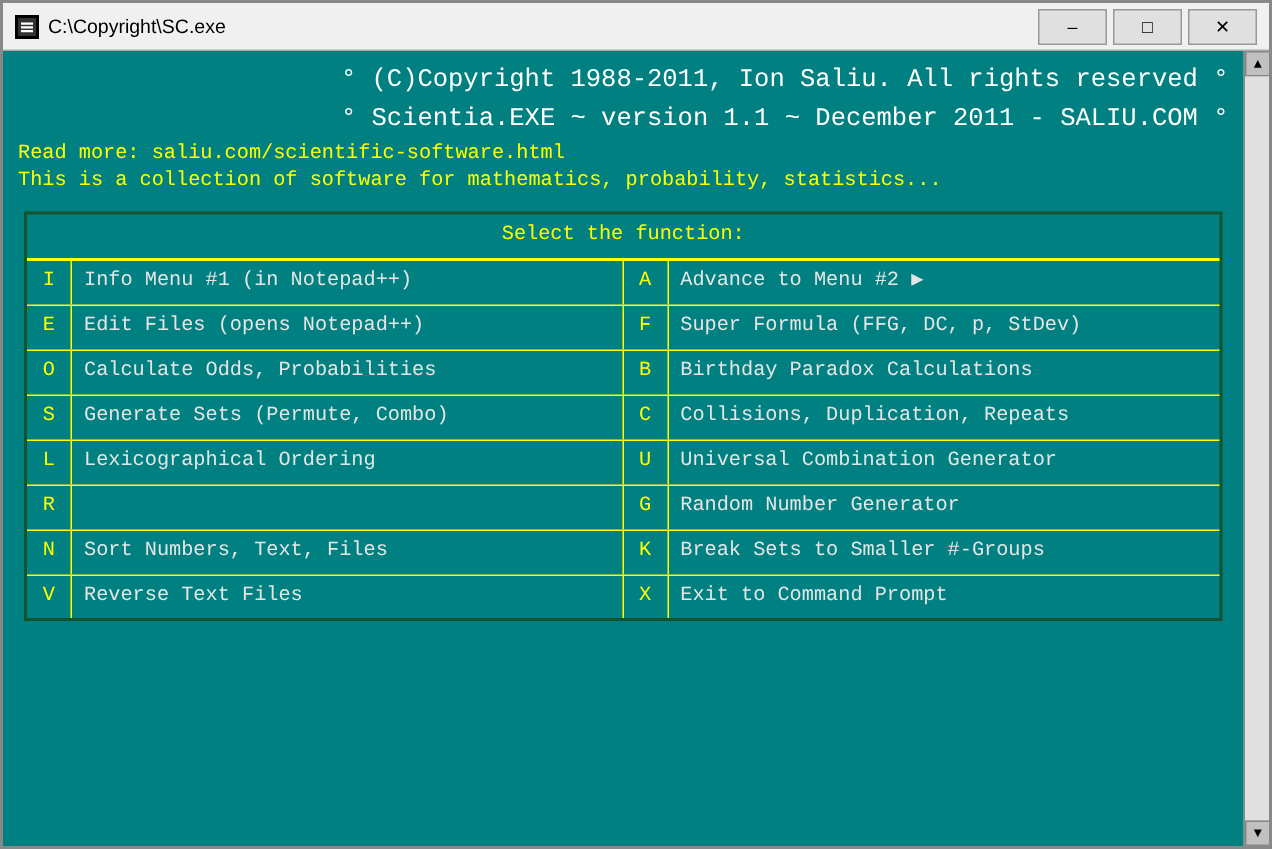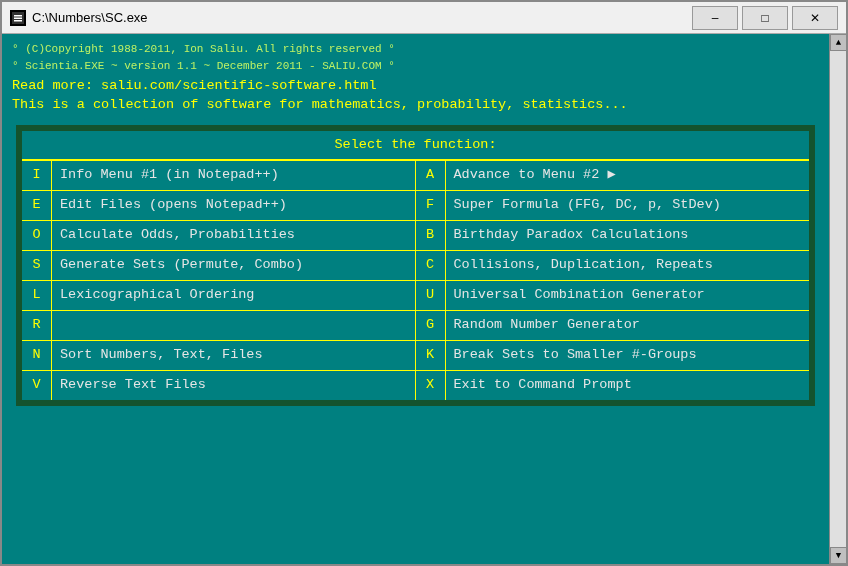--- a/index.html
+++ b/index.html
@@ -103,32 +103,33 @@
       cursor: pointer;
       flex-shrink: 0;
     }
 
     .scroll-track {
       flex: 1;
       background: #e0e0e0;
     }
 
     .header-text {
-      color: #bef264;
-      font-size: 11px;
+      color: #ffffff;
+      font-size: 17px;
       margin-bottom: 2px;
+      text-align: right;
     }
 
     .info-text {
       color: #ffff00;
       font-size: 13.5px;
     }
 
     .menu-container {
-      border: 6px solid #14532d;
+      border: 2px solid #14532d;
       margin: 10px 4px 6px 4px;
     }
 
     .menu-title-row {
       text-align: center;
       color: #ffff00;
       font-size: 13.5px;
       padding: 5px 0;
       border-bottom: 2px solid #ffff00;
     }
@@ -184,21 +185,21 @@
 
   <div class="title-bar">
     <div class="title-bar-icon">
       <svg width="12" height="12" viewBox="0 0 12 12">
         <rect width="12" height="12" fill="#333"></rect>
         <rect x="2" y="3" width="8" height="1.5" fill="#fff"></rect>
         <rect x="2" y="5.5" width="8" height="1.5" fill="#fff"></rect>
         <rect x="2" y="8" width="8" height="1.5" fill="#fff"></rect>
       </svg>
     </div>
-    <span class="title-bar-text">C:\Numbers\SC.exe</span>
+    <span class="title-bar-text">C:\Copyright\SC.exe</span>
     <div class="title-bar-controls">
       <button class="title-bar-btn">–</button>
       <button class="title-bar-btn">□</button>
       <button class="title-bar-btn close">✕</button>
     </div>
   </div>
 
   <div class="console-area">
     <div class="console-content">
 

